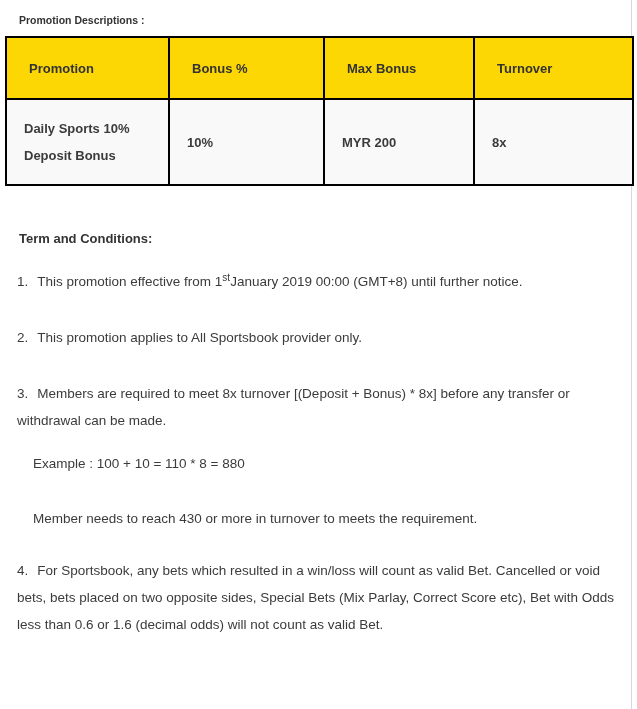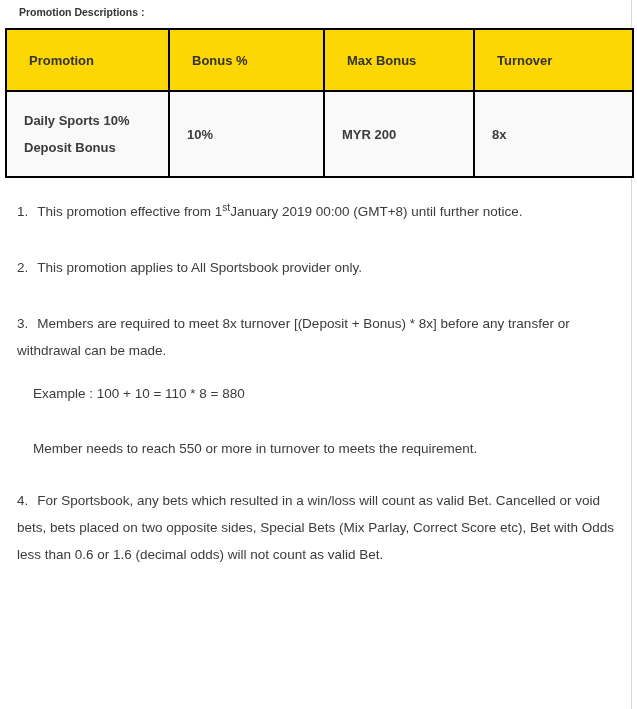--- a/index.html
+++ b/index.html
@@ -11,21 +11,21 @@
     width: 637px;
     height: 709px;
     overflow: hidden;
     font-family: "Liberation Sans", sans-serif;
     color: var(--text, #3b3b3b);
   }
   .page {
     box-sizing: border-box;
     width: 632px;
     height: 709px;
-    padding-top: 5px;
+    padding-top: 13px;
     border-right: 1px solid #d8d8d8;
     background: #ffffff;
   }
   .title {
     margin: 0 0 0 19px;
     font-size: 10.5px;
     font-weight: bold;
     line-height: 14px;
     color: #333333;
   }
@@ -113,26 +113,27 @@
     <tbody>
       <tr>
         <td>Daily Sports 10% Deposit Bonus</td>
         <td>10%</td>
         <td>MYR 200</td>
         <td>8x</td>
       </tr>
     </tbody>
   </table>
 
+  <div class="terms-heading">Term and Conditions:</div>
 
   <p class="term first"><span class="num">1.</span><span>This promotion effective from 1</span><sup>st</sup><span>January 2019 00:00 (GMT+8) until further notice.</span></p>
 
   <p class="term"><span class="num">2.</span><span>This promotion applies to All Sportsbook provider only.</span></p>
 
   <p class="term"><span class="num">3.</span><span>Members are required to meet 8x turnover [(Deposit + Bonus) * 8x] before any transfer or withdrawal can be made.</span></p>
 
   <p class="term indent example">Example : 100 + 10 = 110 * 8 = 880</p>
 
-  <p class="term indent note">Member needs to reach 550 or more in turnover to meets the requirement.</p>
+  <p class="term indent note">Member needs to reach 430 or more in turnover to meets the requirement.</p>
 
   <p class="term last"><span class="num">4.</span><span>For Sportsbook, any bets which resulted in a win/loss will count as valid Bet. Cancelled or void bets, bets placed on two opposite sides, Special Bets (Mix Parlay, Correct Score etc), Bet with Odds less than 0.6 or 1.6 (decimal odds) will not count as valid Bet.</span></p>
 
 </div>
 
 </body></html>

